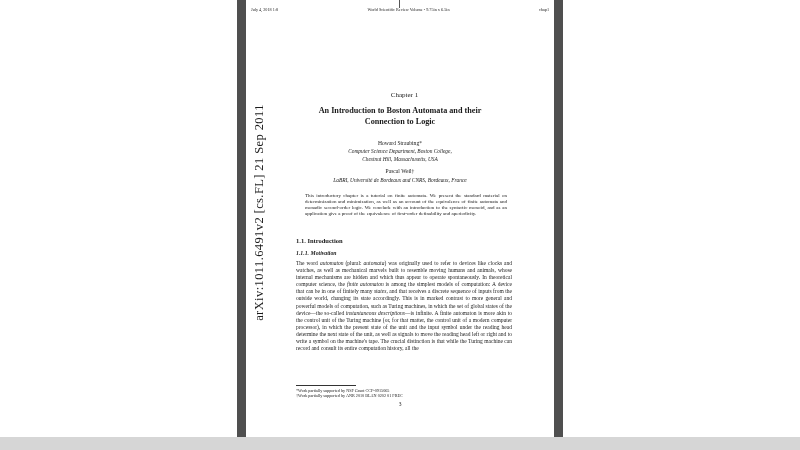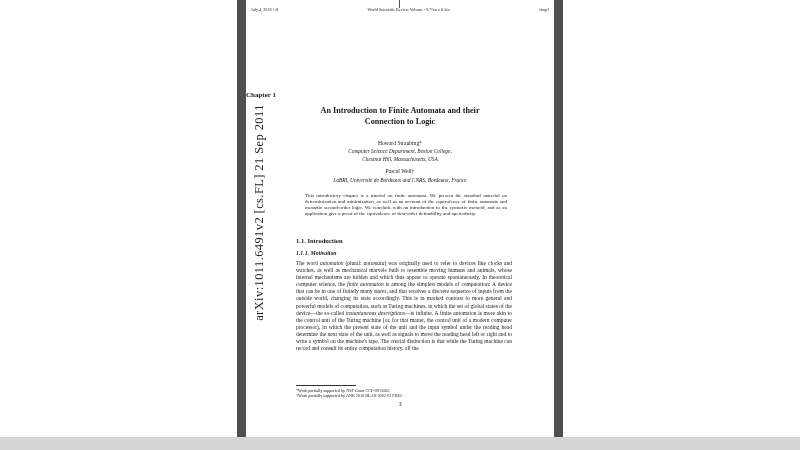--- a/index.html
+++ b/index.html
@@ -25,21 +25,21 @@
   .running-head .mid{flex:1;text-align:center;}
   .crop-mark{position:absolute;left:153px;top:0;width:1px;height:8px;background:#555;}
 
   .arxiv-stamp{
     position:absolute;width:240px;left:-107px;top:205px;
     transform:rotate(-90deg);
     text-align:center;font-size:12.5px;letter-spacing:.4px;color:#1c1c1c;
     white-space:nowrap;
   }
 
-  .chapter{position:absolute;top:91px;left:0;width:317px;text-align:left;font-weight:bold;font-size:7px;}
+  .chapter{position:absolute;top:91px;left:0;width:317px;text-align:center;font-weight:normal;font-size:7px;}
   .title{
     position:absolute;top:105px;left:30px;width:248px;margin:0;
     text-align:center;font-weight:bold;font-size:8.2px;line-height:11px;
     white-space:pre-line;
   }
   .author-name{position:absolute;left:0;width:308px;text-align:center;font-size:5.6px;}
   .author-affil{
     position:absolute;left:0;width:308px;text-align:center;
     font-style:italic;font-size:5.4px;line-height:7.5px;white-space:pre-line;
   }
@@ -74,21 +74,21 @@
       <div class="running-head">
         <span>July 4, 2018  1:8</span>
         <span class="mid">World Scientific Review Volume - 9.75in x 6.5in</span>
         <span>chap1</span>
       </div>
       <div class="crop-mark"></div>
 
       <div class="arxiv-stamp">arXiv:1011.6491v2  [cs.FL]  21 Sep 2011</div>
 
       <div class="chapter">Chapter 1</div>
-      <h1 class="title">An Introduction to Finite Automata and their
+      <h1 class="title">An Introduction to Boston Automata and their
 Connection to Logic</h1>
 
       <div class="author-name name1">Howard Straubing*</div>
       <div class="author-affil affil1">Computer Science Department, Boston College,
 Chestnut Hill, Massachusetts, USA</div>
       <div class="author-name name2">Pascal Weil†</div>
       <div class="author-affil affil2">LaBRI, Université de Bordeaux and CNRS, Bordeaux, France</div>
 
       <div class="abstract">This introductory chapter is a tutorial on finite automata. We present the standard material on determinization and minimization, as well as an account of the equivalence of finite automata and monadic second-order logic. We conclude with an introduction to the syntactic monoid, and as an application give a proof of the equivalence of first-order definability and aperiodicity.</div>
 

